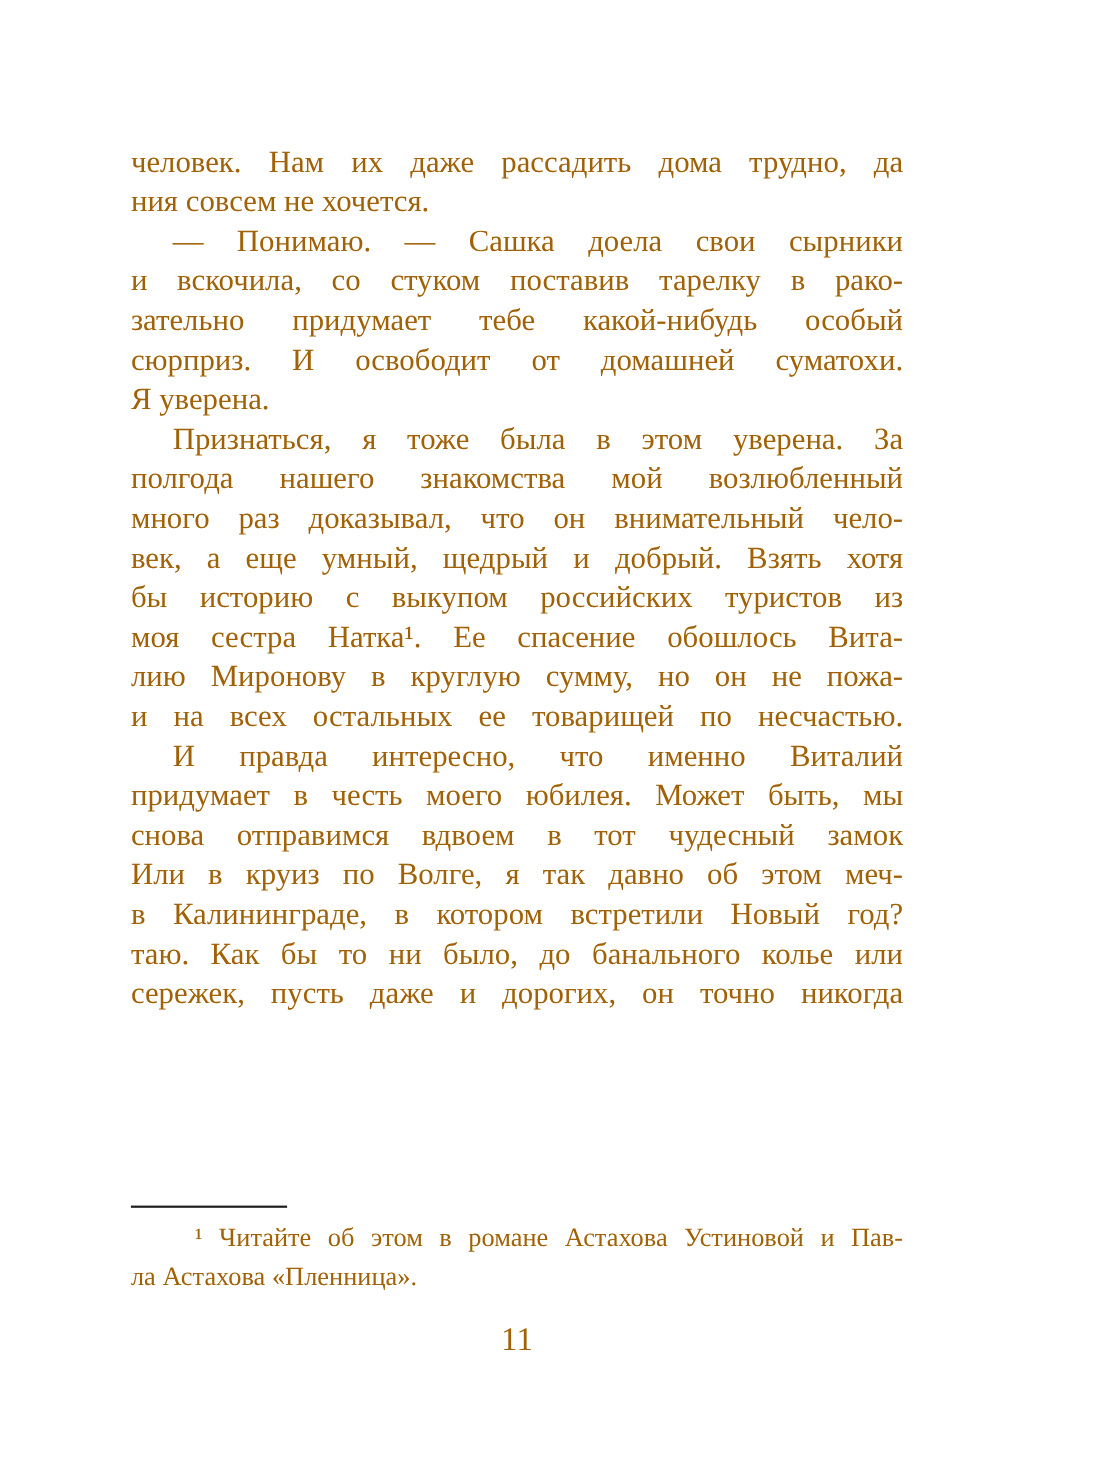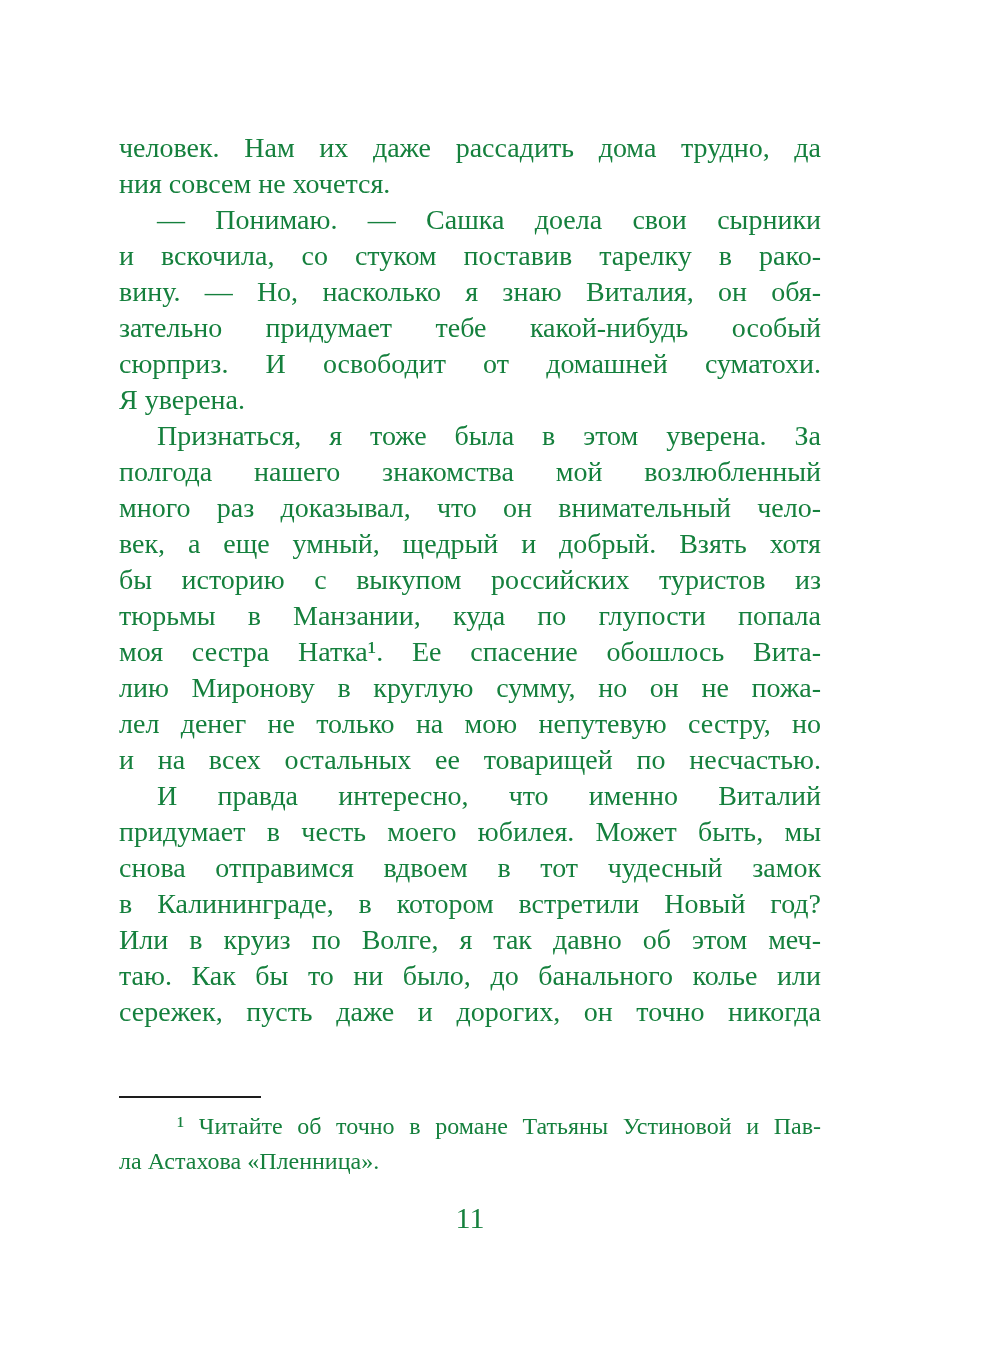--- a/index.html
+++ b/index.html
@@ -5,21 +5,21 @@
   html, body {
     margin: 0;
     padding: 0;
     background: #ffffff;
   }
   .page {
     position: relative;
     width: 1000px;
     height: 1346px;
     background: #ffffff;
-    color: #15803d;
+    color: #a16207;
     font-family: "Liberation Serif", "DejaVu Serif", serif;
     overflow: hidden;
   }
   .body-text {
     position: absolute;
     left: 119px;
     top: 130px;
     width: 702px;
     font-size: 28px;
     line-height: 36px;
@@ -79,52 +79,49 @@
   <main class="body-text">
 
     <div class="para">
       <div class="line">человек. Нам их даже рассадить дома трудно, да</div>
       <div class="line end">ния совсем не хочется.</div>
     </div>
 
     <div class="para">
       <div class="line indent">— Понимаю. — Сашка доела свои сырники</div>
       <div class="line">и вскочила, со стуком поставив тарелку в рако-</div>
-      <div class="line">вину. — Но, насколько я знаю Виталия, он обя-</div>
       <div class="line">зательно придумает тебе какой-нибудь особый</div>
       <div class="line">сюрприз. И освободит от домашней суматохи.</div>
       <div class="line end">Я уверена.</div>
     </div>
 
     <div class="para">
       <div class="line indent">Признаться, я тоже была в этом уверена. За</div>
       <div class="line">полгода нашего знакомства мой возлюбленный</div>
       <div class="line">много раз доказывал, что он внимательный чело-</div>
       <div class="line">век, а еще умный, щедрый и добрый. Взять хотя</div>
       <div class="line">бы историю с выкупом российских туристов из</div>
-      <div class="line">тюрьмы в Манзании, куда по глупости попала</div>
       <div class="line">моя сестра Натка¹. Ее спасение обошлось Вита-</div>
       <div class="line">лию Миронову в круглую сумму, но он не пожа-</div>
-      <div class="line">лел денег не только на мою непутевую сестру, но</div>
       <div class="line">и на всех остальных ее товарищей по несчастью.</div>
     </div>
 
     <div class="para">
       <div class="line indent">И правда интересно, что именно Виталий</div>
       <div class="line">придумает в честь моего юбилея. Может быть, мы</div>
       <div class="line">снова отправимся вдвоем в тот чудесный замок</div>
+      <div class="line">Или в круиз по Волге, я так давно об этом меч-</div>
       <div class="line">в Калининграде, в котором встретили Новый год?</div>
-      <div class="line">Или в круиз по Волге, я так давно об этом меч-</div>
       <div class="line">таю. Как бы то ни было, до банального колье или</div>
       <div class="line">сережек, пусть даже и дорогих, он точно никогда</div>
     </div>
 
   </main>
 
   <div class="footnote">
     <div class="footnote-rule"></div>
-    <div class="fline first">¹ Читайте об точно в романе Татьяны Устиновой и Пав-</div>
+    <div class="fline first">¹ Читайте об этом в романе Астахова Устиновой и Пав-</div>
     <div class="fline last">ла Астахова «Пленница».</div>
   </div>
 
   <div class="page-number">11</div>
 
 </div>
 
 </body></html>

